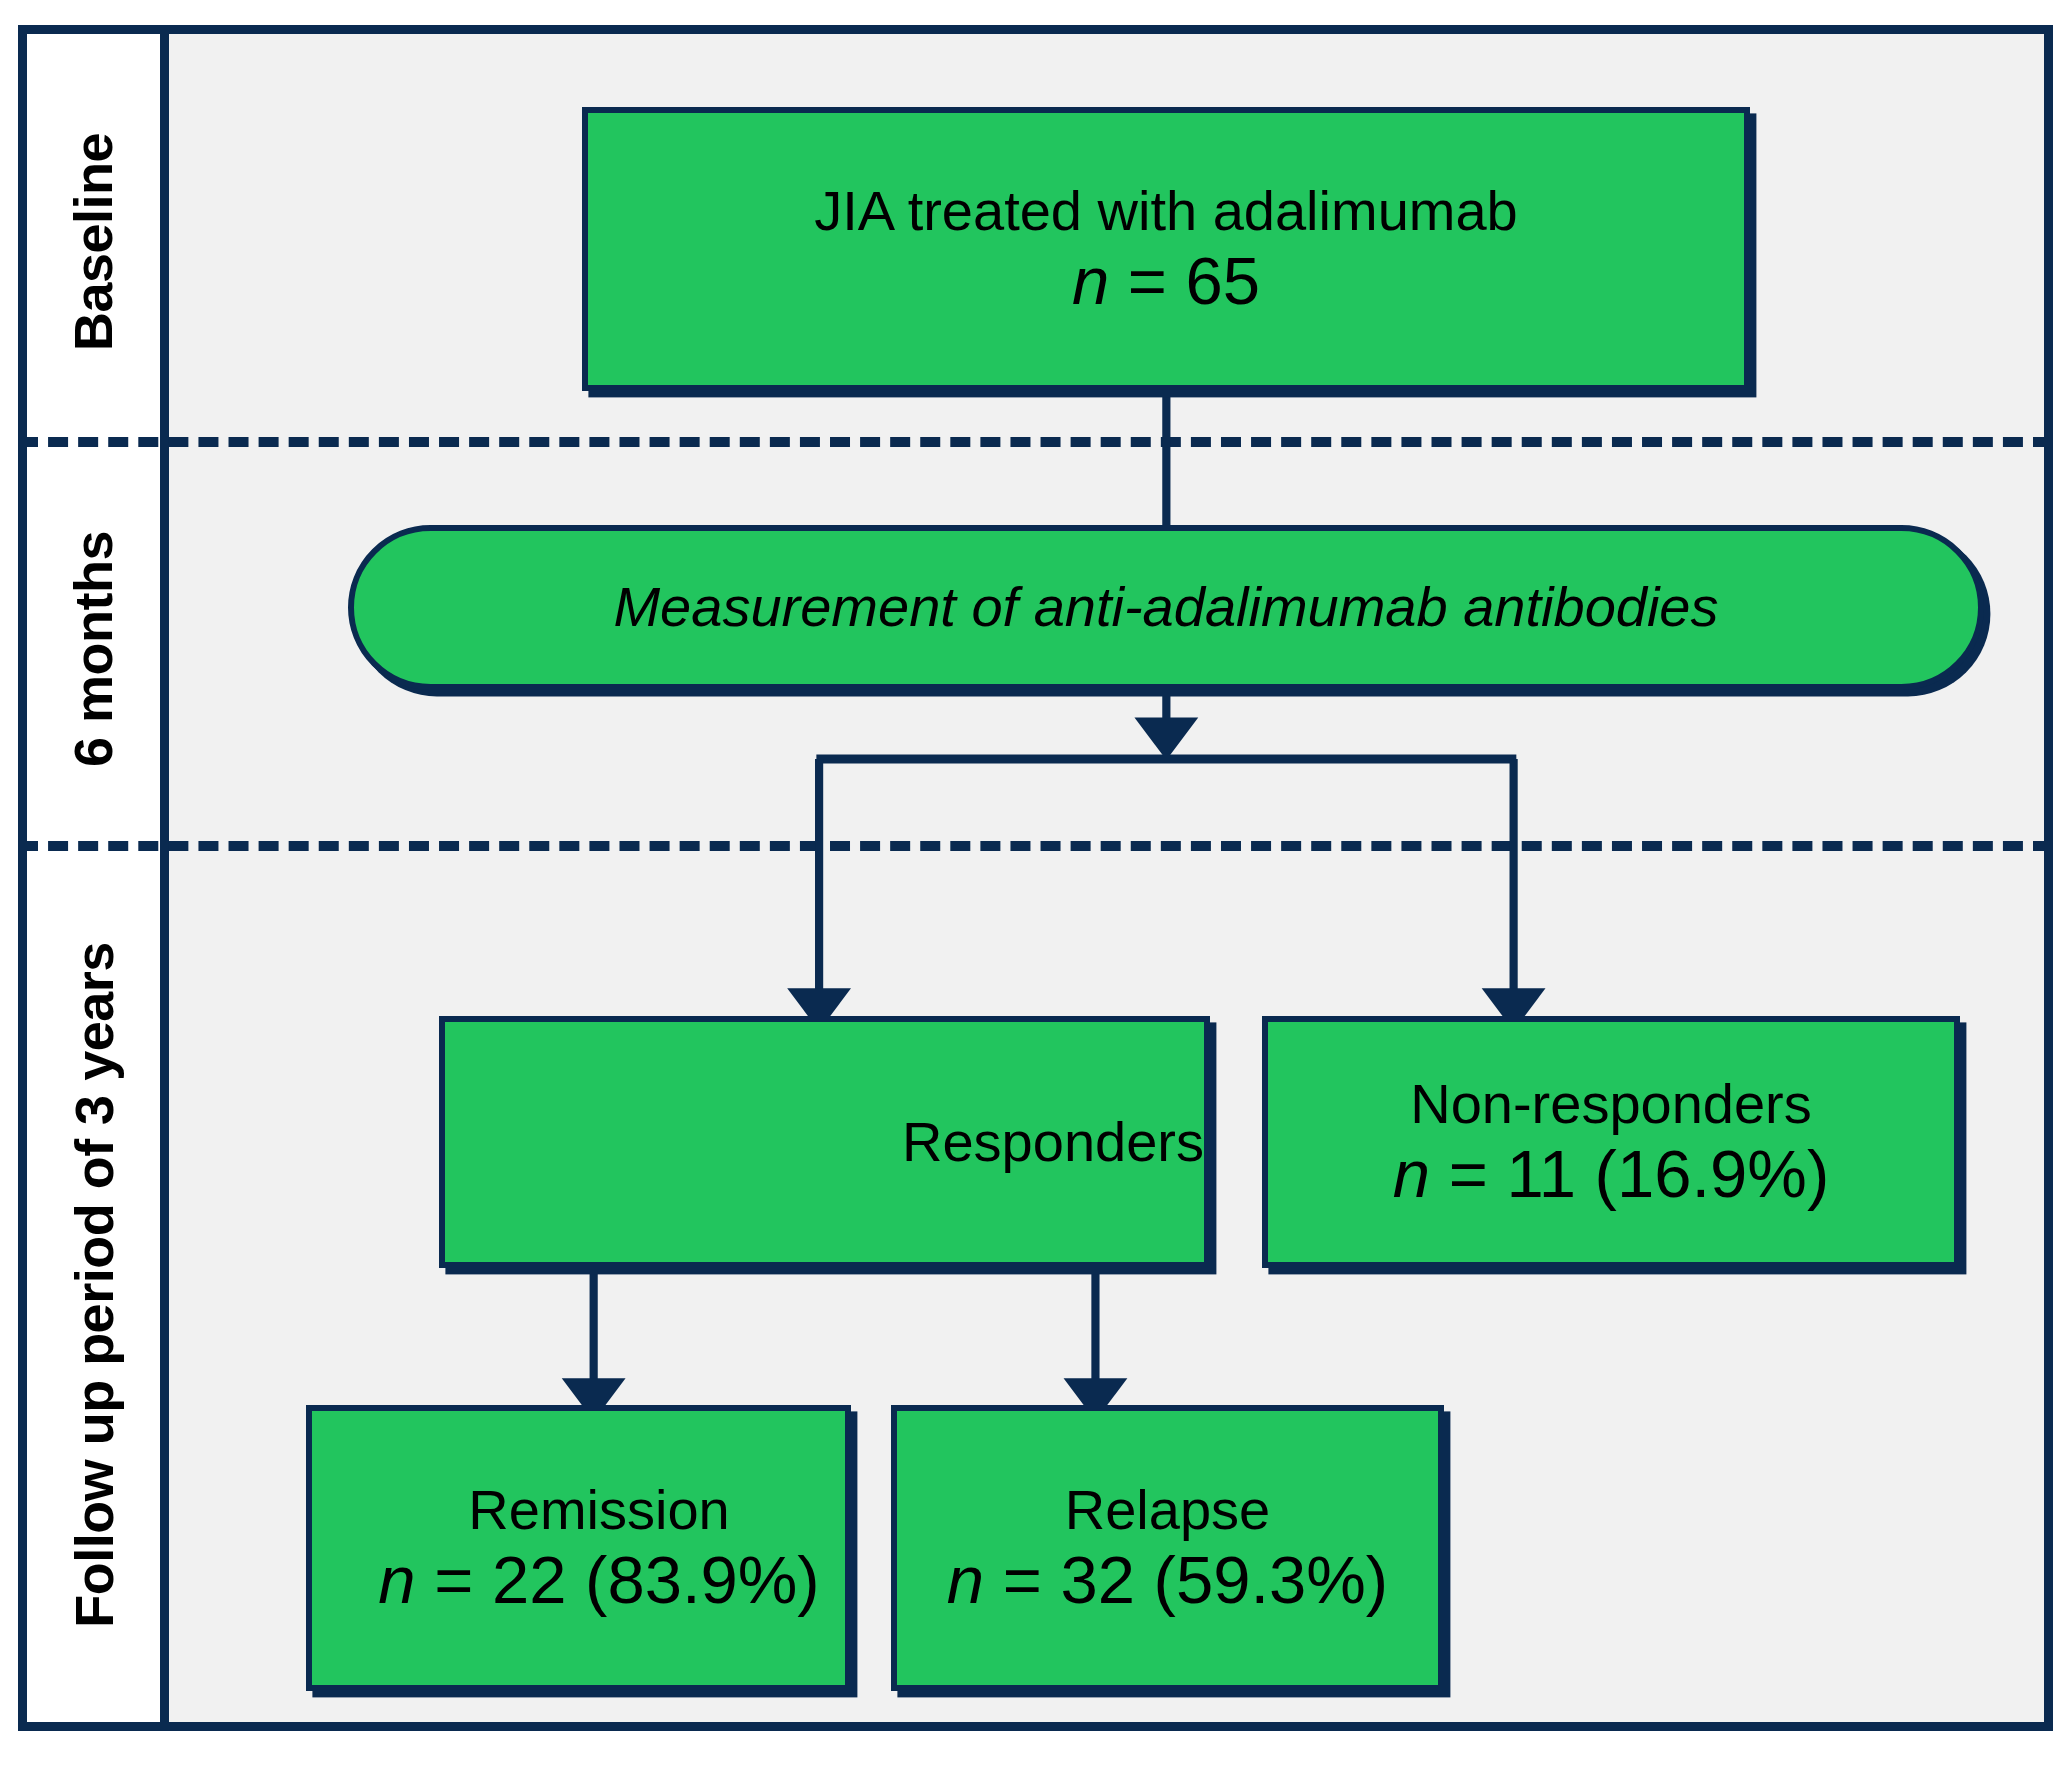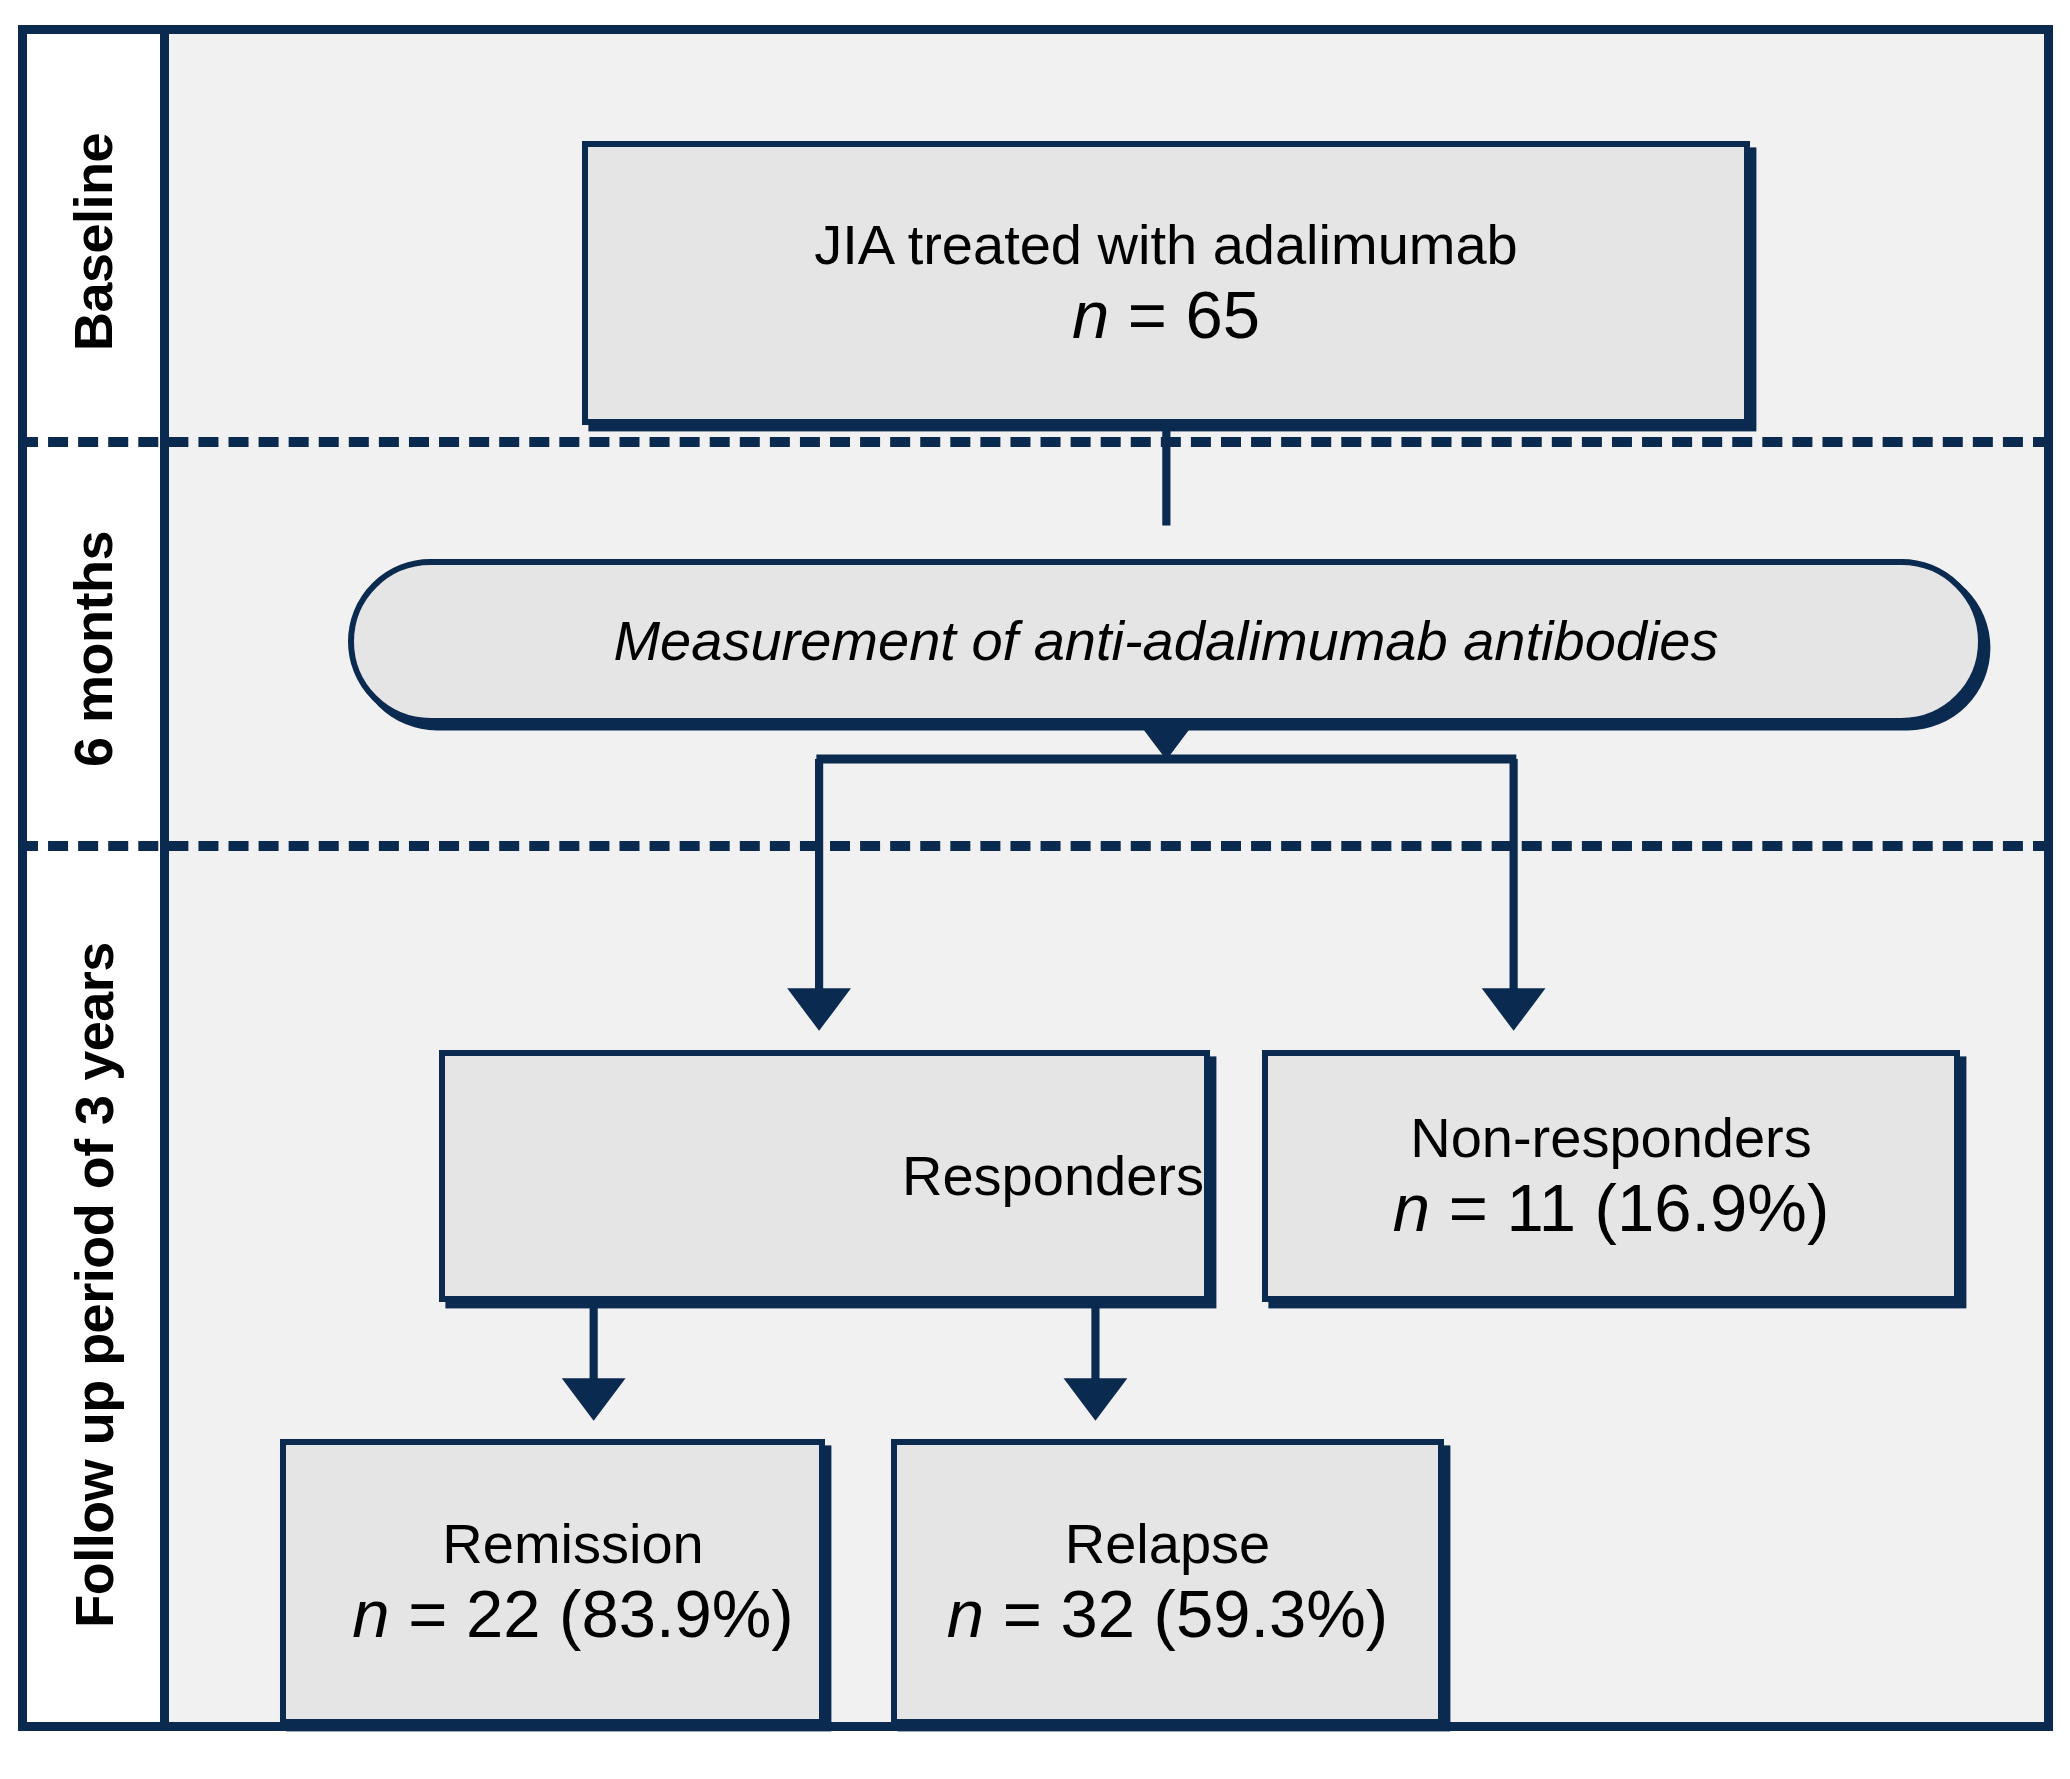--- a/index.html
+++ b/index.html
@@ -66,32 +66,31 @@
     position: absolute;
     left: 18px;
     width: 2035px;
     height: 0;
     border-top: 10px dashed #0A2A50;
   }
 
   
   .node {
     position: absolute;
-    background: #e5e5e5;
+    background: #22c55e;
     border: 6.4px solid #0A2A50;
     box-sizing: border-box;
     display: flex;
     flex-direction: column;
     align-items: center;
     justify-content: center;
     text-align: center;
     color: #000000;
     box-shadow: 6.4px 6.4px 0 0 #0A2A50;
     z-index: 4;
-    margin-top: 34px;
   }
   .node .line1 {
     font-size: 56px;
     line-height: 1.12;
     white-space: nowrap;
   }
   .node .line2 {
     font-size: 67px;
     line-height: 1.12;
     white-space: nowrap;
@@ -175,21 +174,21 @@
     <div class="line1">Responders</div>
   </div>
 
   <div class="node" style="left:1262px;top:1016px;width:698px;height:252px;">
     <div class="line1">Non-responders</div>
     <div class="line2">
       <span class="nv">n</span><span> = </span><span>11 (16.9%)</span>
     </div>
   </div>
 
-  <div class="node" style="left:280px;top:1405px;width:545px;height:286px;padding-left:41px;">
+  <div class="node" style="left:306px;top:1405px;width:545px;height:286px;padding-left:41px;">
     <div class="line1">Remission</div>
     <div class="line2">
       <span class="nv">n</span><span> = </span><span>22 (83.9%)</span>
     </div>
   </div>
 
   <div class="node" style="left:891px;top:1405px;width:553px;height:286px;">
     <div class="line1">Relapse</div>
     <div class="line2">
       <span class="nv">n</span><span> = </span><span>32 (59.3%)</span>

